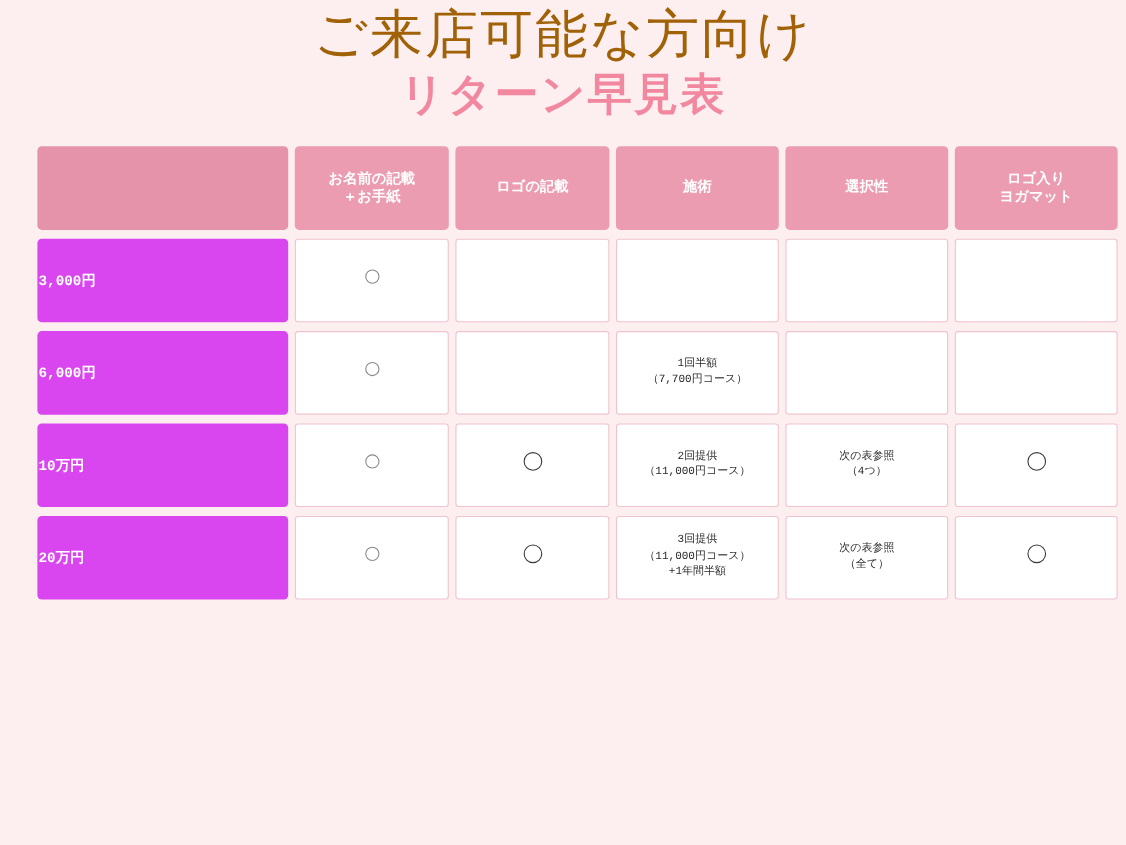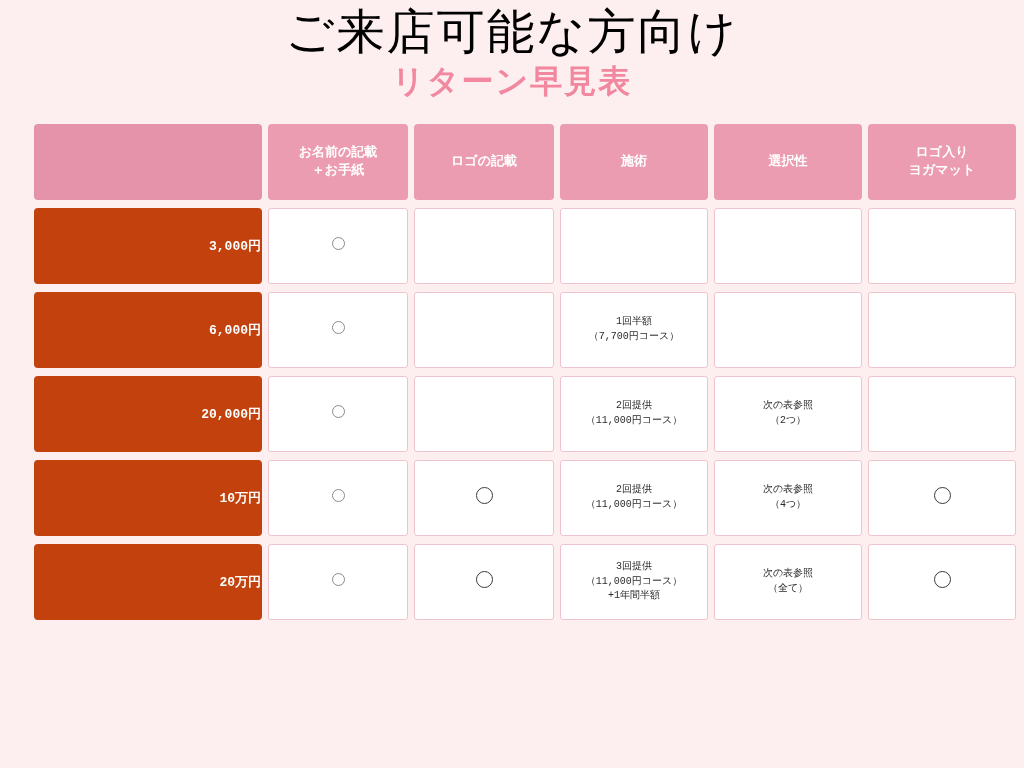--- a/index.html
+++ b/index.html
@@ -18,27 +18,27 @@
     width: 1024px;
     height: 768px;
     box-sizing: border-box;
   }
   .title-block {
     text-align: center;
     padding-top: 4px;
   }
   .title-main {
     font-size: 48px;
-    color: #000000;
+    color: #a16207;
     letter-spacing: 2px;
     line-height: 1.15;
     font-weight: 400;
   }
   .title-sub {
-    font-size: 32px;
+    font-size: 40px;
     color: #f2889f;
     font-weight: 700;
     letter-spacing: 2px;
     line-height: 1.15;
     margin-top: 4px;
   }
   .table-wrap {
     padding: 16px 28px 0 28px;
   }
   table.return-table {
@@ -66,25 +66,25 @@
     font-size: 13px;
     font-weight: 700;
     line-height: 1.35;
     border-radius: 4px;
     height: 74px;
     vertical-align: middle;
     text-align: center;
     padding: 0 4px;
   }
   td.rowhead {
-    background: #c2410c;
+    background: #d946ef;
     color: #ffffff;
     font-size: 13px;
     font-weight: 700;
-    text-align: right;
+    text-align: left;
     vertical-align: middle;
     border-radius: 4px;
     height: 74px;
   }
   td.cell {
     background: #ffffff;
     border: 1px solid #f0c4cf;
     border-radius: 3px;
     height: 74px;
     text-align: center;
@@ -173,36 +173,20 @@
           <td class="cell"></td>
           <td class="cell">
             <span class="cell-line">1回半額</span>
             <span class="cell-line">（7,700円コース）</span>
           </td>
           <td class="cell"></td>
           <td class="cell"></td>
         </tr>
 
 
-        <tr>
-          <td class="rowhead">20,000円</td>
-          <td class="cell">
-            <span class="circle-sm"></span>
-          </td>
-          <td class="cell"></td>
-          <td class="cell">
-            <span class="cell-line">2回提供</span>
-            <span class="cell-line">（11,000円コース）</span>
-          </td>
-          <td class="cell">
-            <span class="cell-line">次の表参照</span>
-            <span class="cell-line">（2つ）</span>
-          </td>
-          <td class="cell"></td>
-        </tr>
 
         <tr>
           <td class="rowhead">10万円</td>
           <td class="cell">
             <span class="circle-sm"></span>
           </td>
           <td class="cell">
             <span class="circle-lg"></span>
           </td>
           <td class="cell">

